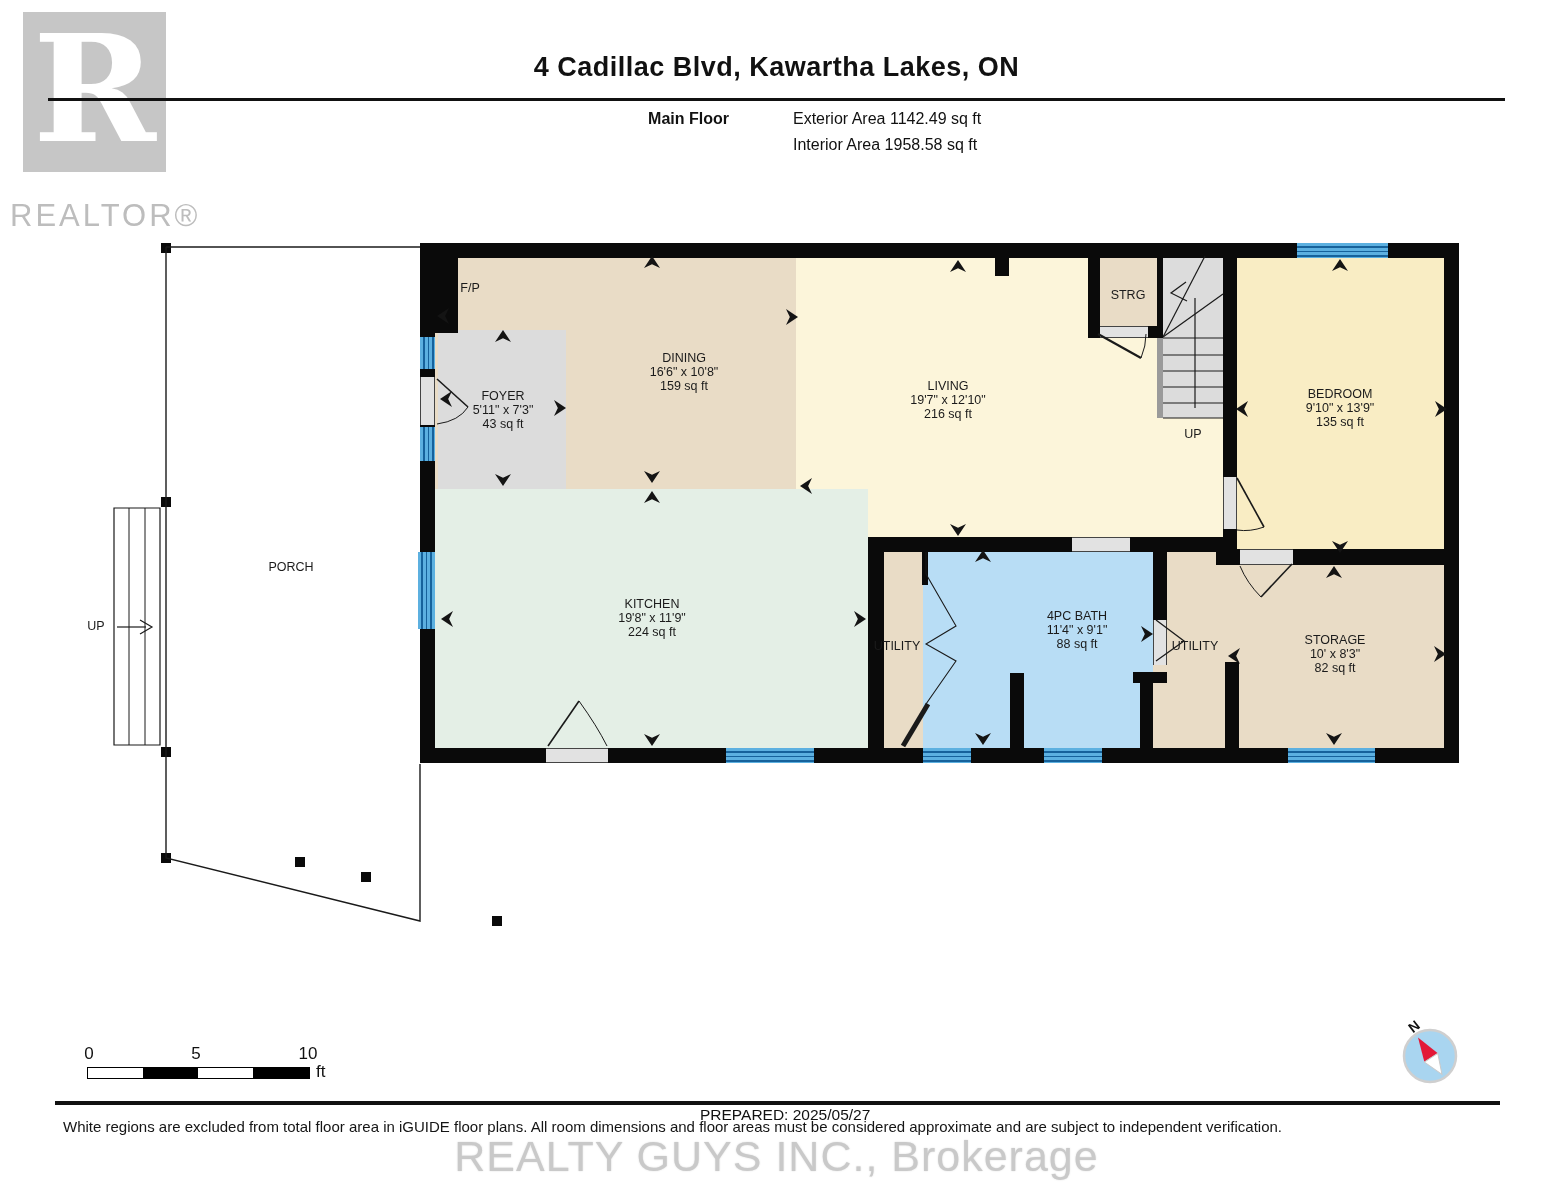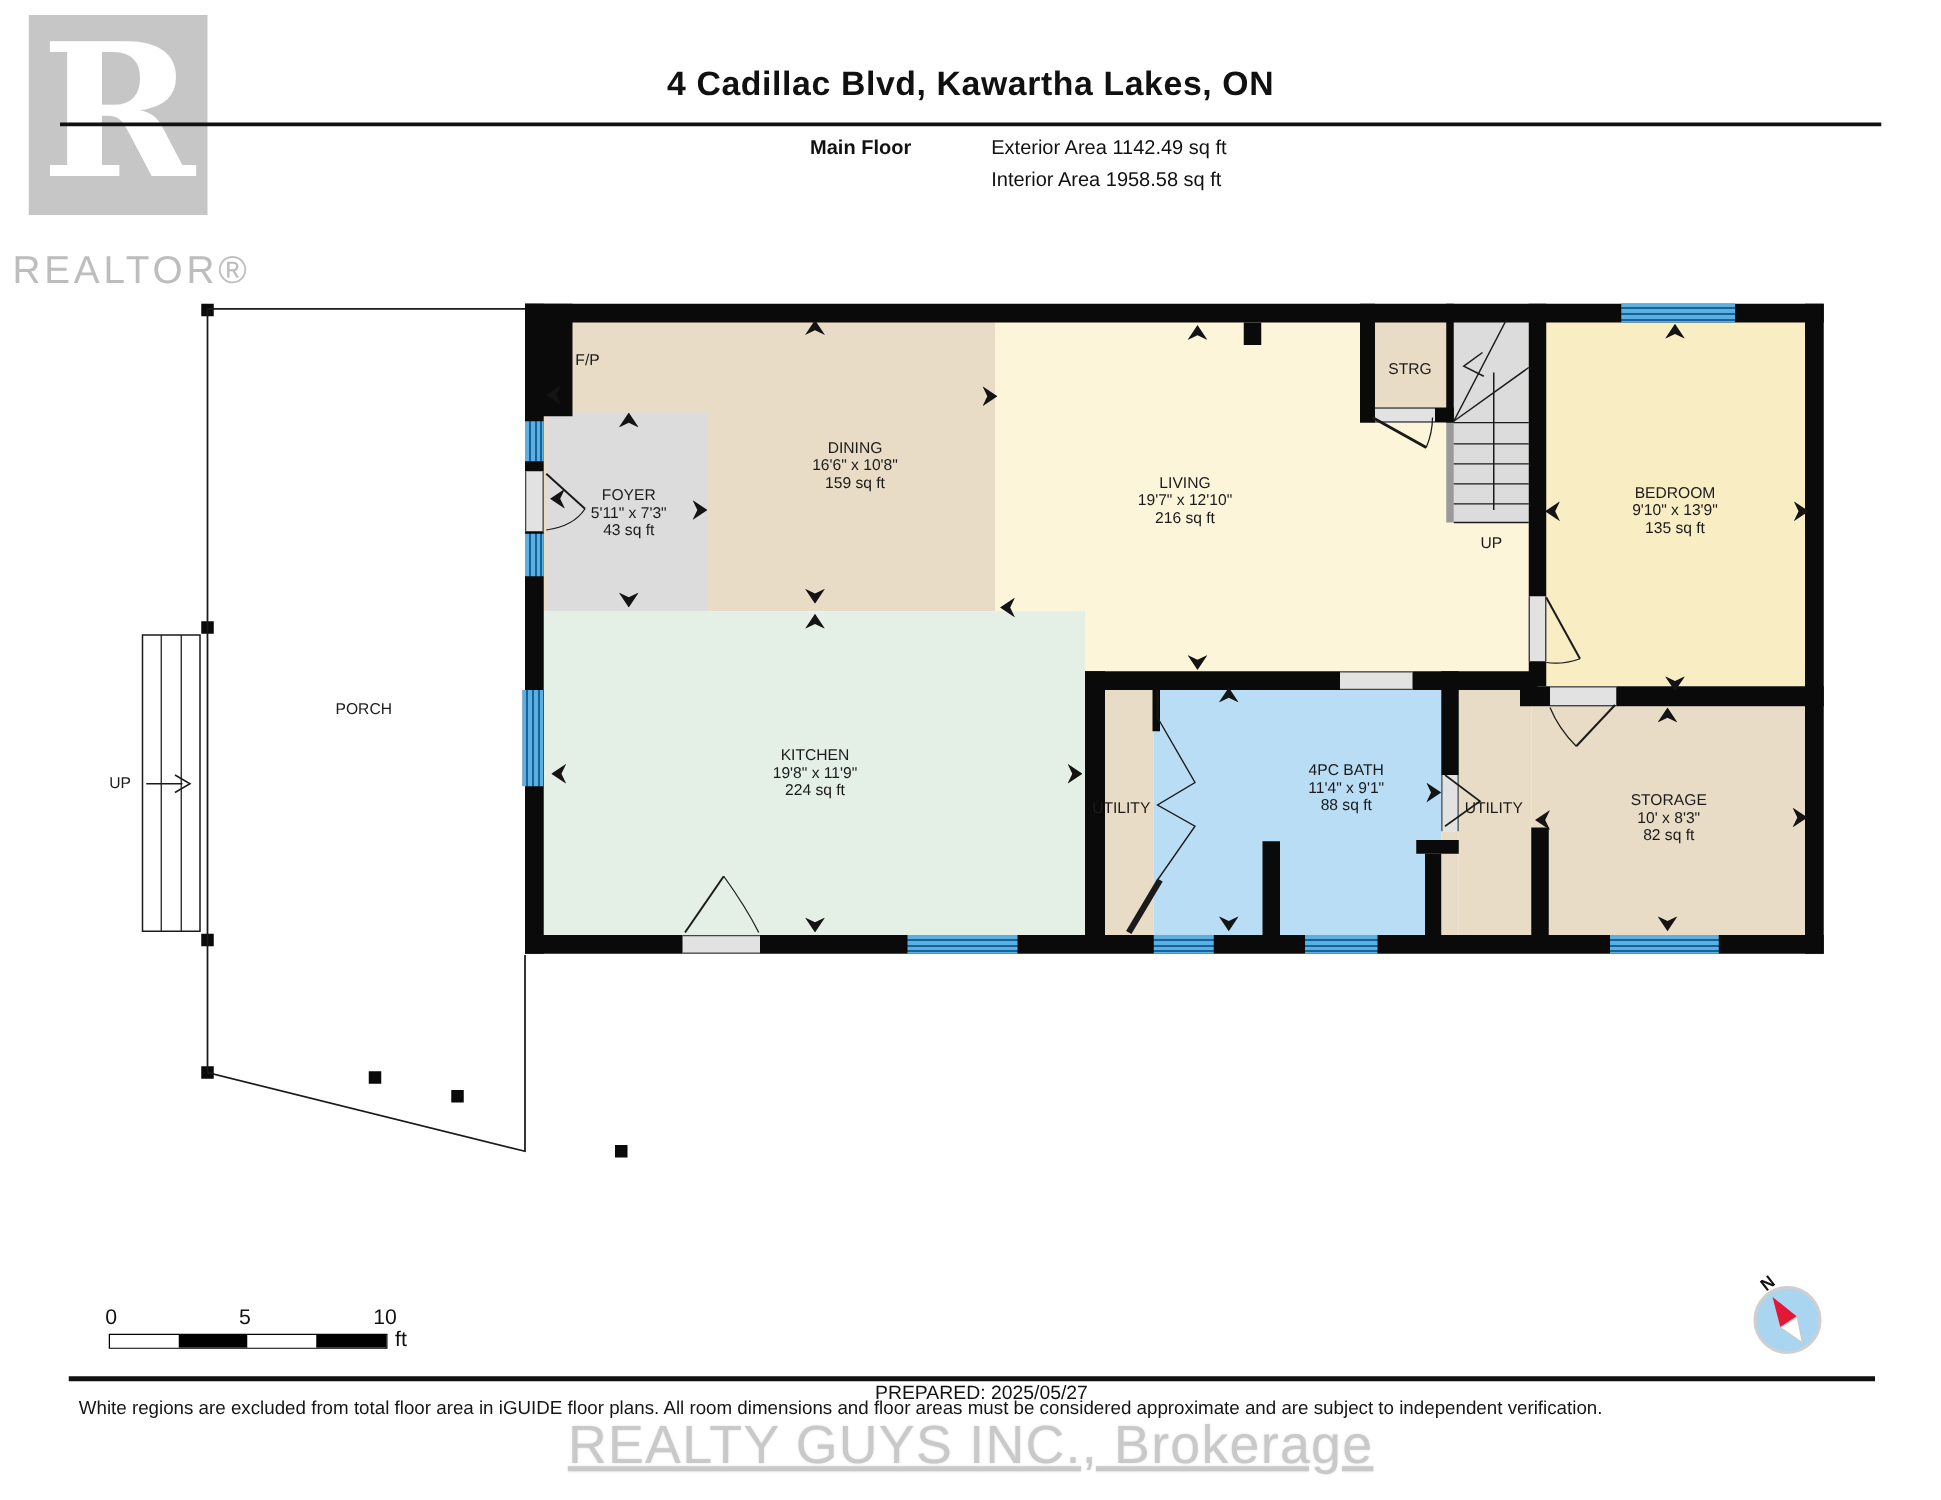--- a/index.html
+++ b/index.html
@@ -30,21 +30,21 @@
   .logo-text{position:absolute;left:10px;top:198px;font-size:31px;color:#bdbdbd;letter-spacing:3px;}
   .scale-num{position:absolute;transform:translateX(-50%);font-size:17px;top:1044px;}
   .scale-bar{position:absolute;left:87px;top:1067px;width:221px;height:10px;border:1px solid #000;
              display:flex;box-sizing:content-box;}
   .scale-bar div{height:100%;}
   .scale-unit{position:absolute;left:316px;top:1062px;font-size:17px;}
   .prepared{position:absolute;left:700px;top:1058px;font-size:15.5px;font-weight:normal;margin-top:48px;}
   .bottomline{position:absolute;left:55px;top:1101px;width:1445px;height:4px;background:#111;}
   .disclaimer{position:absolute;left:63px;top:1118px;font-size:15px;color:#151515;}
   .watermark{position:absolute;left:0;top:1132px;width:1553px;text-align:center;font-size:43px;
-             color:#c9c9c9;text-shadow:0 0 2px #dedede;letter-spacing:1px;text-decoration:underline;}
+             color:#c9c9c9;text-shadow:0 0 2px #dedede;letter-spacing:1px;}
   svg text{font-family:"Liberation Sans",sans-serif;}
 </style>
 </head>
 <body>
 
 <div class="page">
 
   <div class="logo-box">
     <span class="logo-r">R</span>
   </div>

